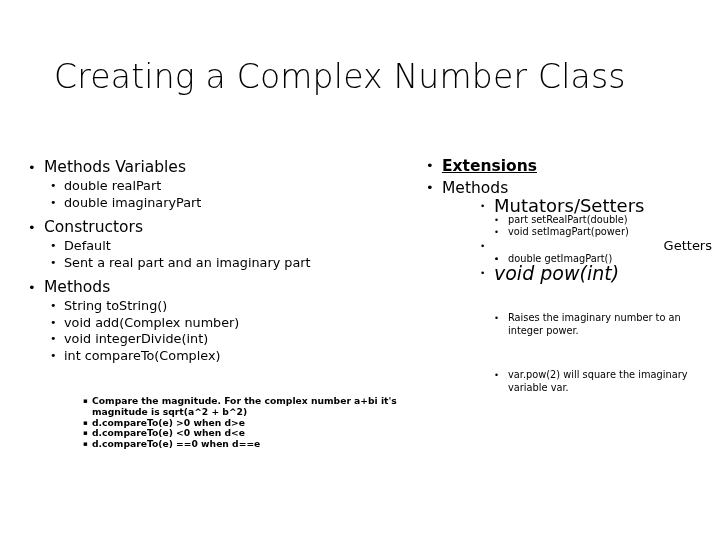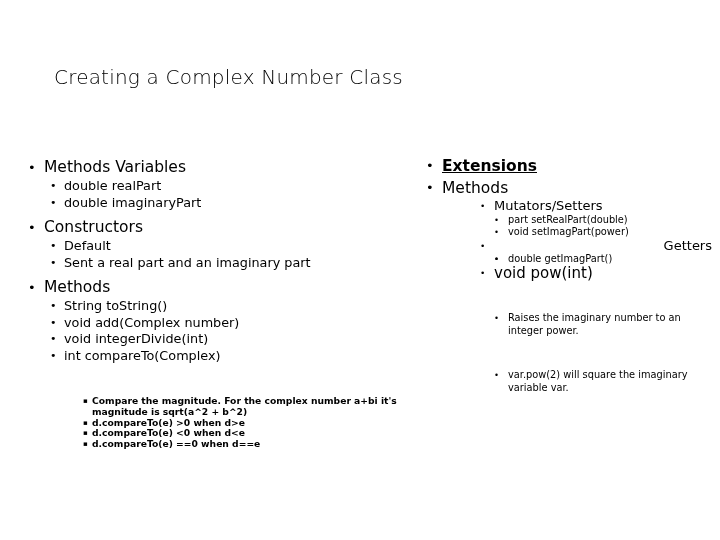--- a/index.html
+++ b/index.html
@@ -23,21 +23,21 @@
     background: #ffffff;
   }
 
   
   #slide-title {
     position: absolute;
     left: 54px;
     top: 62px;
     width: 612px;
     font-family: "DejaVu Sans", sans-serif;
-    font-size: 20px;
+    font-size: 33px;
     font-weight: 300;
     letter-spacing: 0.2px;
     line-height: 30px;
     color: #000000;
     white-space: nowrap;
   }
 
   
   .column {
     position: absolute;
@@ -240,21 +240,21 @@
       <span class="bullet-text nowrap bold-underline">Extensions</span>
     </div>
 
     <div class="bullet-item lvl1">
       <span class="bullet-marker">•</span>
       <span class="bullet-text nowrap">Methods</span>
     </div>
 
     <div class="bullet-item lvl3">
       <span class="bullet-marker">•</span>
-      <span class="bullet-text nowrap" style="font-size:13px;">Mutators/Setters</span>
+      <span class="bullet-text nowrap" style="font-size:18px;">Mutators/Setters</span>
     </div>
     <div class="bullet-item lvl4">
       <span class="bullet-marker">•</span>
       <span class="bullet-text nowrap">part setRealPart(double)</span>
     </div>
     <div class="bullet-item lvl4">
       <span class="bullet-marker">•</span>
       <span class="bullet-text nowrap">void setImagPart(power)</span>
     </div>
 
@@ -265,21 +265,21 @@
     <div class="bullet-item lvl4">
       <span class="bullet-marker">•</span>
     </div>
     <div class="bullet-item lvl4">
       <span class="bullet-marker">•</span>
       <span class="bullet-text nowrap">double getImagPart()</span>
     </div>
 
     <div class="bullet-item lvl3">
       <span class="bullet-marker">•</span>
-      <span class="bullet-text nowrap" style="font-size:15px;">void pow(int)</span>
+      <span class="bullet-text nowrap" style="font-size:19px;font-style:italic;">void pow(int)</span>
     </div>
     <div class="bullet-item lvl4" style="margin-top:3px;">
       <span class="bullet-marker">•</span>
       <span class="bullet-text wrap">Raises the imaginary number to an integer power.</span>
     </div>
     <div class="bullet-item lvl4">
       <span class="bullet-marker">•</span>
       <span class="bullet-text wrap">var.pow(2) will square the imaginary variable var.</span>
     </div>
 

